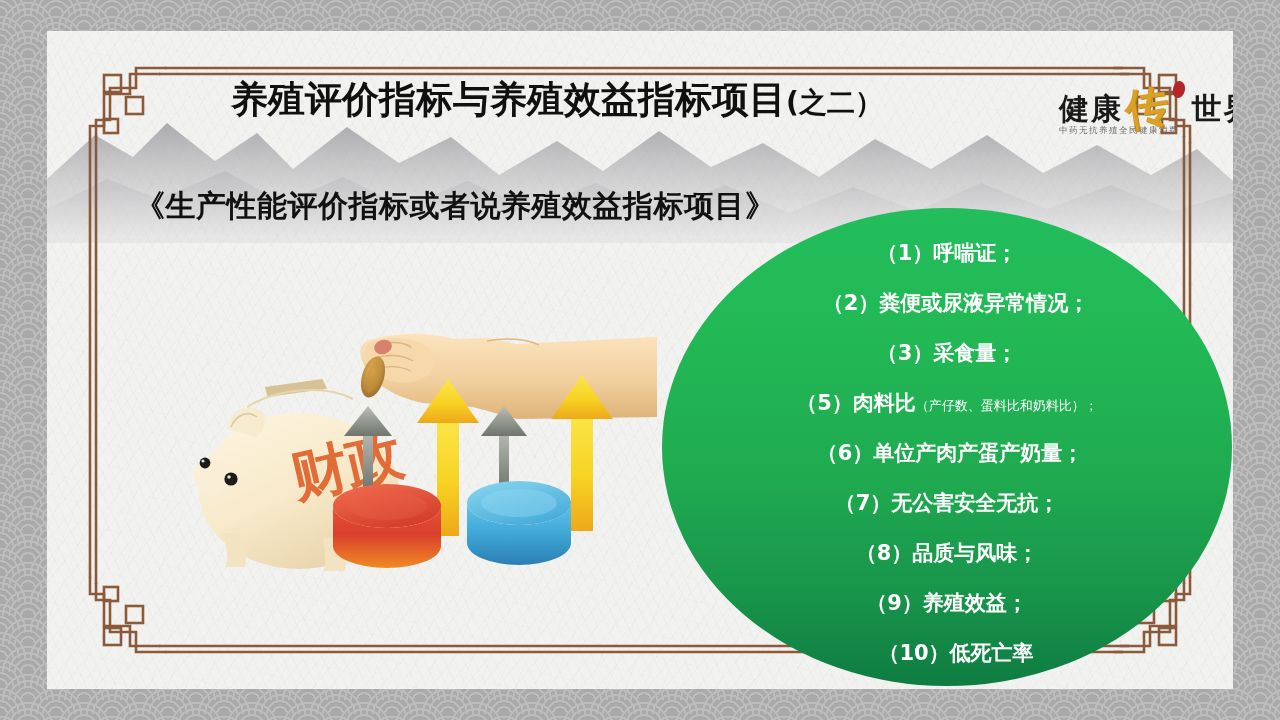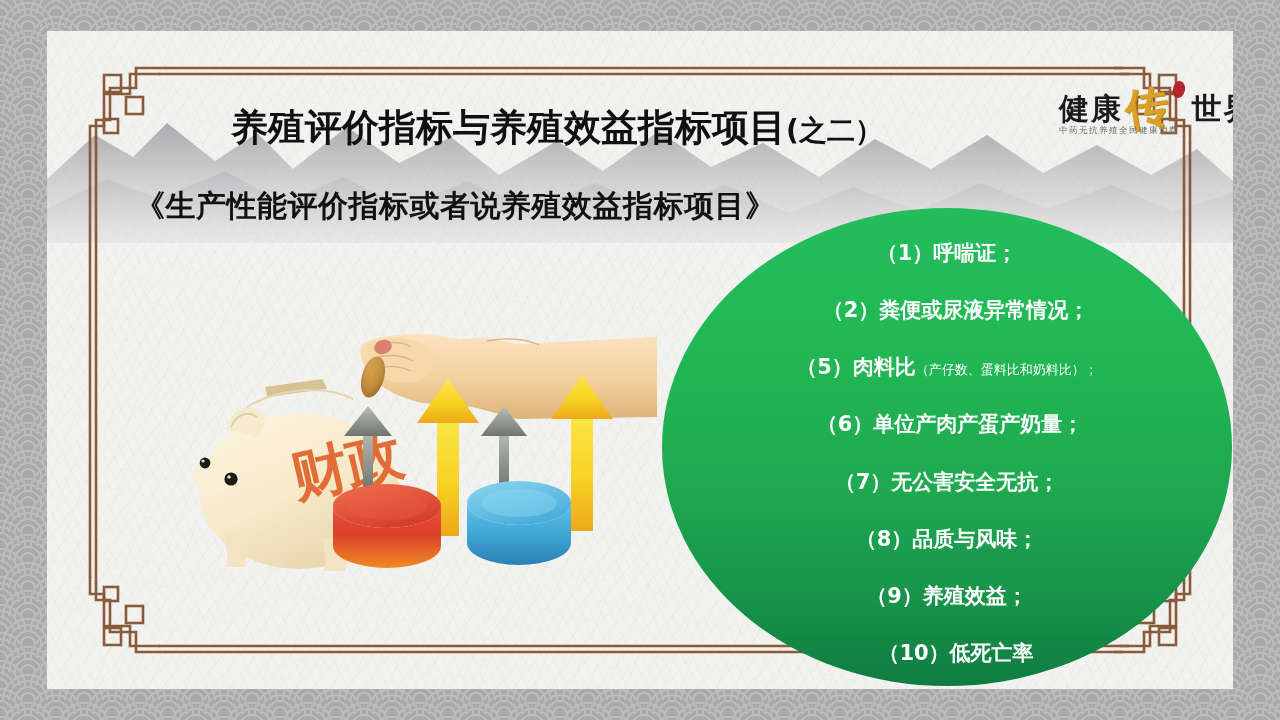--- a/index.html
+++ b/index.html
@@ -39,21 +39,21 @@
       repeating-linear-gradient(112deg, rgba(130,130,145,.07) 0 1px, transparent 1px 17px);
   }
   
   #mountains{position:absolute;left:0;top:52px;width:1186px;height:160px;opacity:.95;}
 
   
   #frame{position:absolute;left:0;top:0;width:1186px;height:658px;pointer-events:none;}
 
   
   #title{
-    position:absolute;left:0;top:72px;width:1020px;
+    position:absolute;left:0;top:44px;width:1020px;
     text-align:center;
     font-family:"DejaVu Sans","Liberation Sans",sans-serif;
     font-weight:bold;font-size:37px;color:#101010;
     letter-spacing:0px;white-space:nowrap;
   }
   #title .tsuffix{font-size:28px;font-weight:bold;}
 
   #logo{position:absolute;left:1012,top:52px;}
   #logo{position:absolute;left:1012px;top:52px;width:186px;height:66px;}
   #logo-main{
@@ -303,20 +303,21 @@
         <span>全民健康消费</span>
       </div>
     </div>
 
     <div id="subtitle">《生产性能评价指标或者说养殖效益指标项目》</div>
 
     <div id="green-circle">
       <div id="green-list">
         <div class="g-item a-c ind0"><span>（1）呼喘证；</span></div>
         <div class="g-item a-c ind1"><span>（2）粪便或尿液异常情况；</span></div>
+        <div class="g-item a-c ind0"><span>（3）采食量；</span></div>
         <div class="g-item a-c ind0"><span>（5）肉料比</span><span class="small">（产仔数、蛋料比和奶料比）；</span></div>
         <div class="g-item a-c ind2"><span>（6）单位产肉产蛋产奶量；</span></div>
         <div class="g-item a-c ind0"><span>（7）无公害安全无抗；</span></div>
         <div class="g-item a-c ind0"><span>（8）品质与风味；</span></div>
         <div class="g-item a-c ind0"><span>（9）养殖效益；</span></div>
         <div class="g-item a-c ind1"><span>（10）低死亡率</span></div>
       </div>
     </div>
 
   </div>

